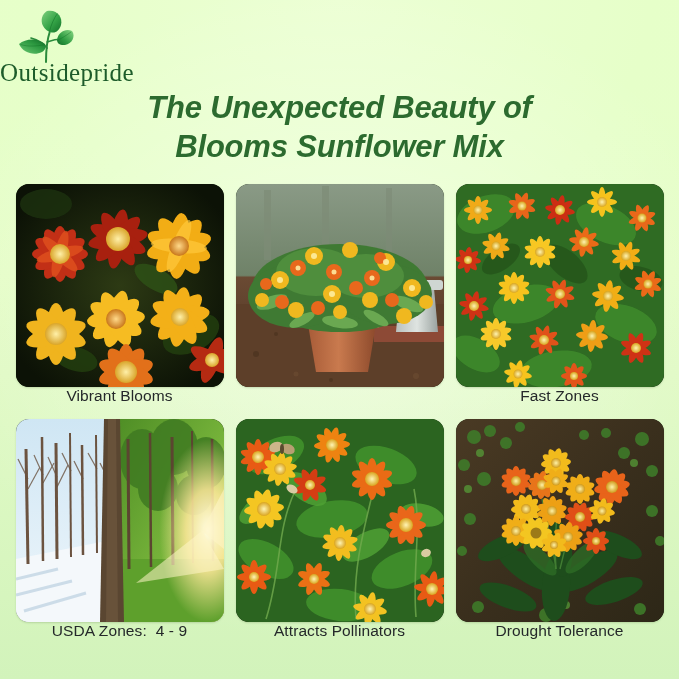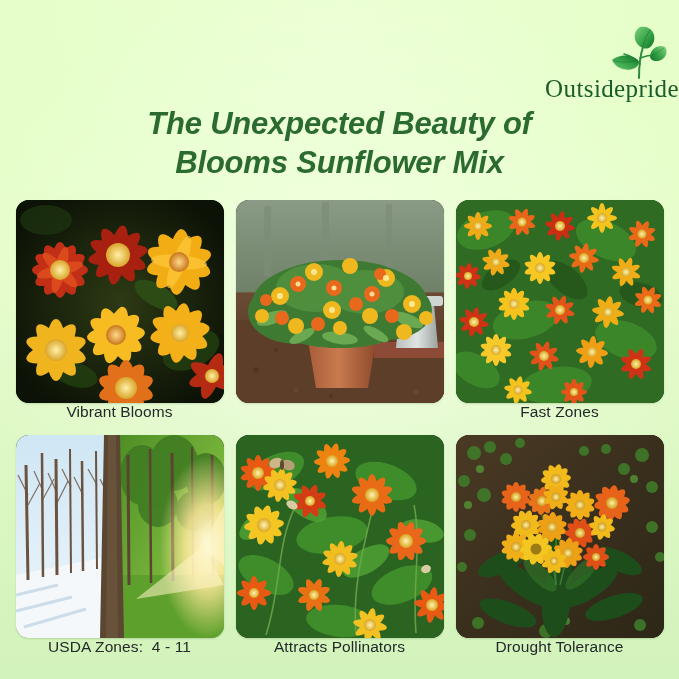--- a/index.html
+++ b/index.html
@@ -28,24 +28,24 @@
     content:"";
     position:absolute; inset:0;
     background: radial-gradient(ellipse 85% 70% at 50% 46%, rgba(255,255,255,0.45) 0%, rgba(255,255,255,0.0) 70%);
     pointer-events:none;
   }
 
   
   .brand {
     position: relative;
     z-index: 2;
-    padding-top: 24px;
+    padding-top: 8px;
     display: flex;
     flex-direction: column;
-    align-items: flex-end;
+    align-items: flex-start;
   }
   .logo-mark {
     width: 86px;
     height: 56px;
     display: block;
   }
   .logo-word {
     margin-top: -4px;
     font-family: "Liberation Serif", serif;
     font-size: 25px;
@@ -680,21 +680,21 @@
           <rect x="100" width="108" height="203" fill="url(#sun)"></rect>
           <g opacity=".55" fill="#fff6c8">
             <path d="M186 112 L120 164 L208 150 Z"></path>
               <path d="M186 112 L208 70 L208 130 Z"></path>
           </g>
 
           <path d="M88 0 L104 0 L108 203 L84 203 Z" fill="#5a4631"></path>
           <path d="M92 0 L100 0 L102 203 L90 203 Z" fill="#6e573e" opacity=".7"></path>
         </svg>
       </div>
-      <div class="caption">USDA Zones:  4 - 11</div>
+      <div class="caption">USDA Zones:  4 - 9</div>
     </div>
 
     <div class="cell">
       <div class="thumb">
         <svg viewBox="0 0 208 203" preserveAspectRatio="xMidYMid slice" aria-hidden="true">
           <defs>
             <radialGradient id="cY5">
                 <stop offset="0%" stop-color="#fff4b4"></stop>
                 <stop offset="100%" stop-color="#d9a41f"></stop>
               </radialGradient>

